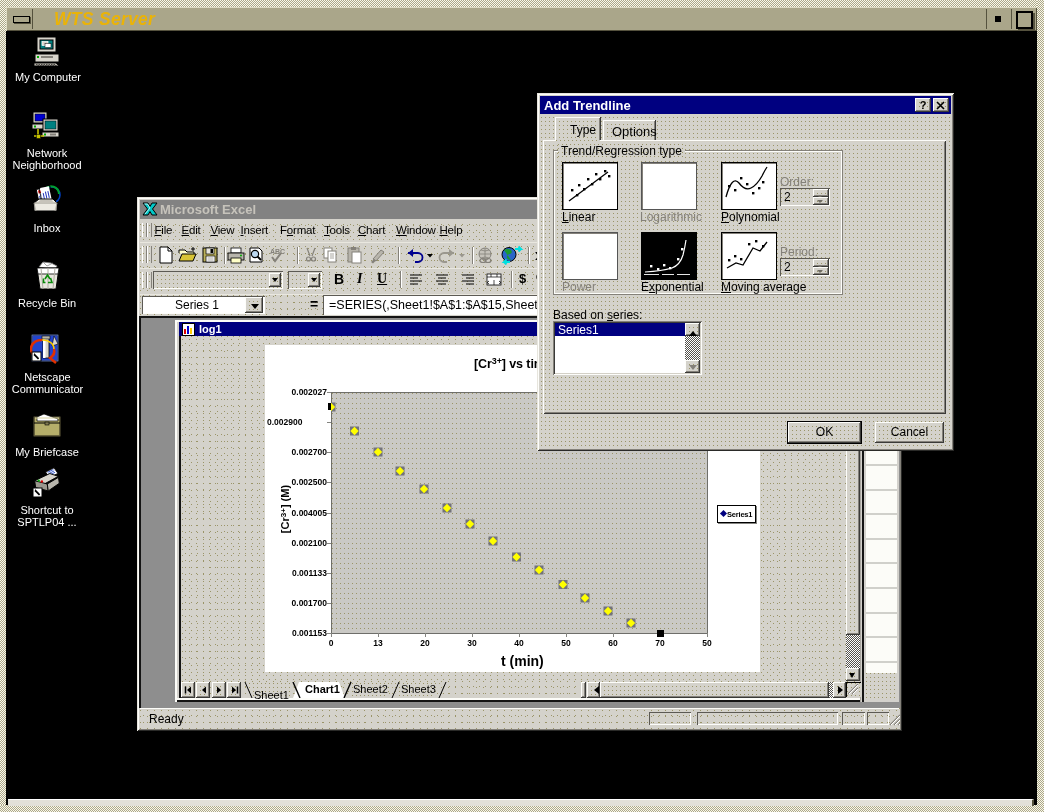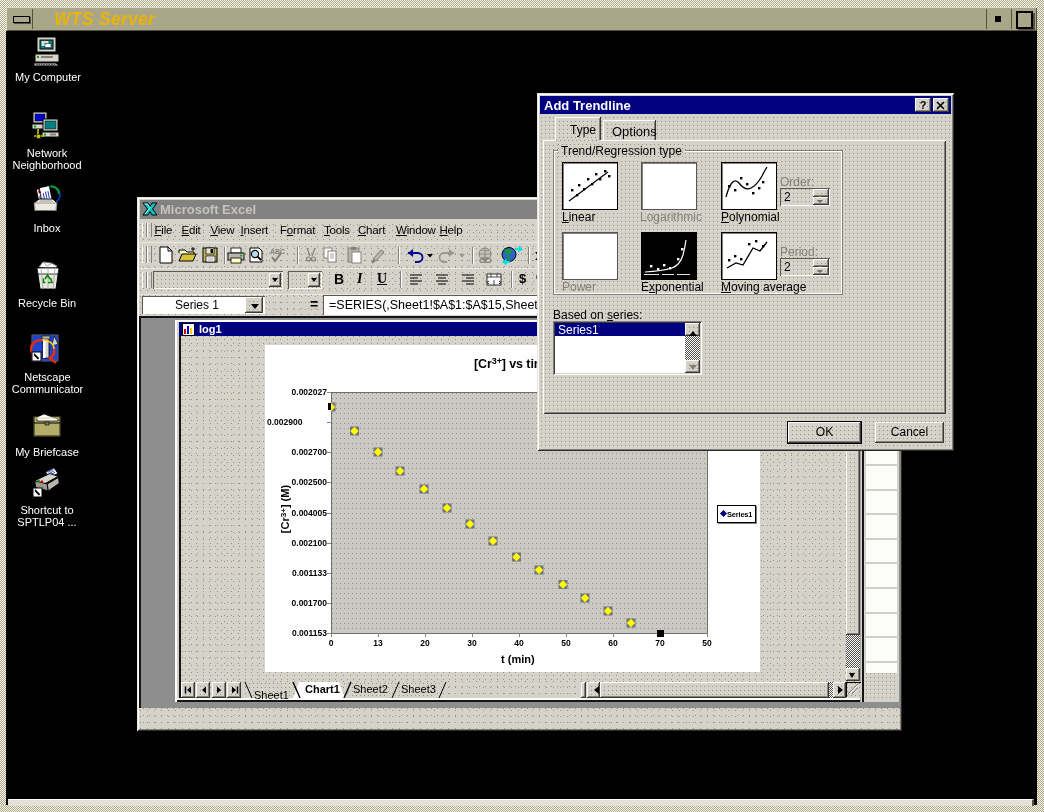--- a/index.html
+++ b/index.html
@@ -285,20 +285,31 @@
       <span class="abs" style="left:35px;top:4px;font-size:12px;">Series 1</span>
       <div class="abs dots btn" style="left:105px;top:3px;width:18px;height:16px;"></div>
       <div class="abs" style="left:111px;top:10px;width:0;height:0;border:4px solid rgba(0,0,0,0);border-top:5px solid #000;"></div>
       <span class="abs" style="left:170px;top:2px;font-size:14px;font-weight:bold;">=</span>
       <div class="abs sunk1" style="left:183px;top:1px;width:574px;height:20px;background:#fff;"></div>
       <span class="abs" style="left:189px;top:4px;font-size:12.5px;white-space:nowrap;">=SERIES(,Sheet1!$A$1:$A$15,Sheet1!$B$1:$B$15,1)</span>
     </div>
 
     <div class="abs" style="left:2px;top:119px;width:761px;height:392px;background:#8e8e8e;box-shadow:inset 2px 2px 0 #141414;"></div>
 
+    <div id="sbar" class="abs" style="left:3px;top:511px;width:759px;height:20px;box-shadow:inset 0 1px 0 #fcfcf8;">
+      <span class="abs" style="left:9px;top:4px;font-size:12px;">Ready</span>
+      <div class="abs sunk1" style="left:509px;top:4px;width:42px;height:13px;"></div>
+      <div class="abs sunk1" style="left:557px;top:4px;width:141px;height:13px;"></div>
+      <div class="abs sunk1" style="left:702px;top:4px;width:23px;height:13px;"></div>
+      <div class="abs sunk1" style="left:727px;top:4px;width:22px;height:13px;"></div>
+      <svg class="abs" style="left:749px;top:6px;" width="12" height="12">
+          <path d="M11 1 L1 11 M11 5 L5 11 M11 9 L9 11" stroke="#84817a" stroke-width="1.3"></path>
+          <path d="M11 2 L2 11 M11 6 L6 11 M11 10 L10 11" stroke="#fff" stroke-width="1"></path>
+        </svg>
+    </div>
   </div>
 
   <div id="bgwin" class="abs" style="left:858px;top:330px;width:41px;height:372px;background:#d3d1cc;box-shadow:inset 2px 0 0 #fcfcf8, inset 4px 0 0 #d3d1cc, inset 6px 0 0 #141414;">
     <div class="abs" style="left:8px;top:6px;width:31px;height:337px;background:#fcfcf8;
       background-image:repeating-linear-gradient(to bottom,rgba(0,0,0,0) 0 23.6px,#a3a39d 23.6px 24.6px);background-position:0 6.5px;"></div>
     <div class="abs dots" style="left:8px;top:343px;width:31px;height:26px;"></div>
   </div>
 
   <div id="log1" class="abs" style="left:175px;top:320px;width:686px;height:382px;background:#d3d1cc;box-shadow:inset 2px 2px 0 #fcfcf8, inset -1px 0 0 #a8a5a0, inset 0 -2px 0 #141414, inset 0 -4px 0 #fcfcf8;">
     <div class="abs navy" style="left:4px;top:2px;width:681px;height:14px;"></div>
@@ -391,21 +402,21 @@
         <rect x="295.5" y="226.5" width="9" height="9" fill="#73737b"></rect>
         <path d="M300 226.8 L304.2 231 L300 235.2 L295.8 231 Z" fill="#ffff00"></path>
         </g>
       </svg>
 
       <div class="abs" style="left:452px;top:160px;width:37px;height:16px;background:#fff;border:1px solid #000;box-shadow:1px 1px 0 #848480;">
         <div class="abs" style="left:3px;top:5px;width:5px;height:5px;background:#000080;transform:rotate(45deg);"></div>
         <span class="abs" style="left:9px;top:4px;font-size:7.5px;font-weight:bold;letter-spacing:-0.2px;">Series1</span>
       </div>
 
-      <div class="abs" style="left:236px;top:308px;font-size:11px;font-weight:bold;">t (min)</div>
+      <div class="abs" style="left:236px;top:308px;font-size:14px;font-weight:bold;">t (min)</div>
       <div class="abs" style="left:-60px;top:158px;font-size:11px;font-weight:bold;transform:rotate(-90deg);width:160px;text-align:center;">[Cr<span style="font-size:8px;vertical-align:3px;">3+</span>] (M)</div>
     </div>
 
     <div class="abs checker" style="left:671px;top:18px;width:14px;height:330px;"></div>
     <div class="abs dots btn" style="left:671px;top:18px;width:14px;height:297px;"></div>
     <div class="abs dots btn" style="left:671px;top:348px;width:14px;height:13px;"></div>
     <div class="abs" style="left:674px;top:353px;width:0;height:0;border:3.5px solid rgba(0,0,0,0);border-top:5px solid #000;"></div>
 
     <div class="abs dots" style="left:671px;top:362px;width:14px;height:14px;border-top:1px solid #000;border-left:1px solid #000;"></div>
     <svg class="abs" style="left:673px;top:364px;" width="11" height="11">

